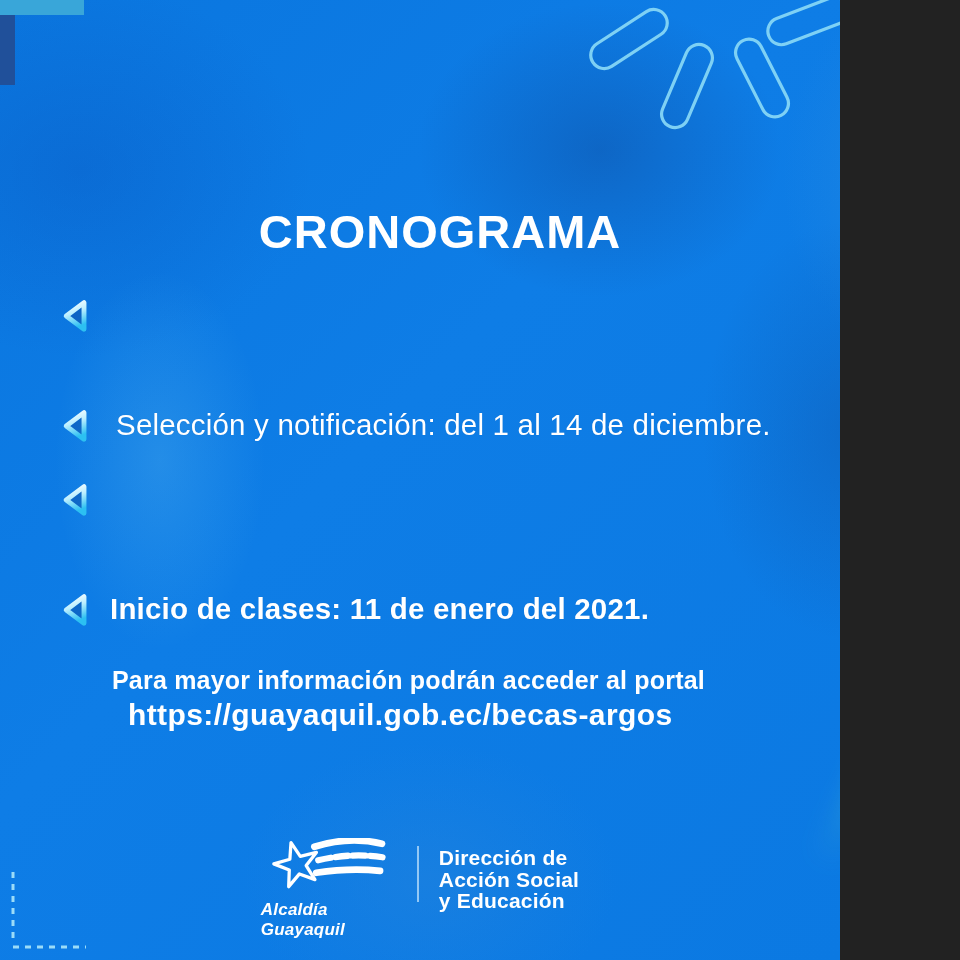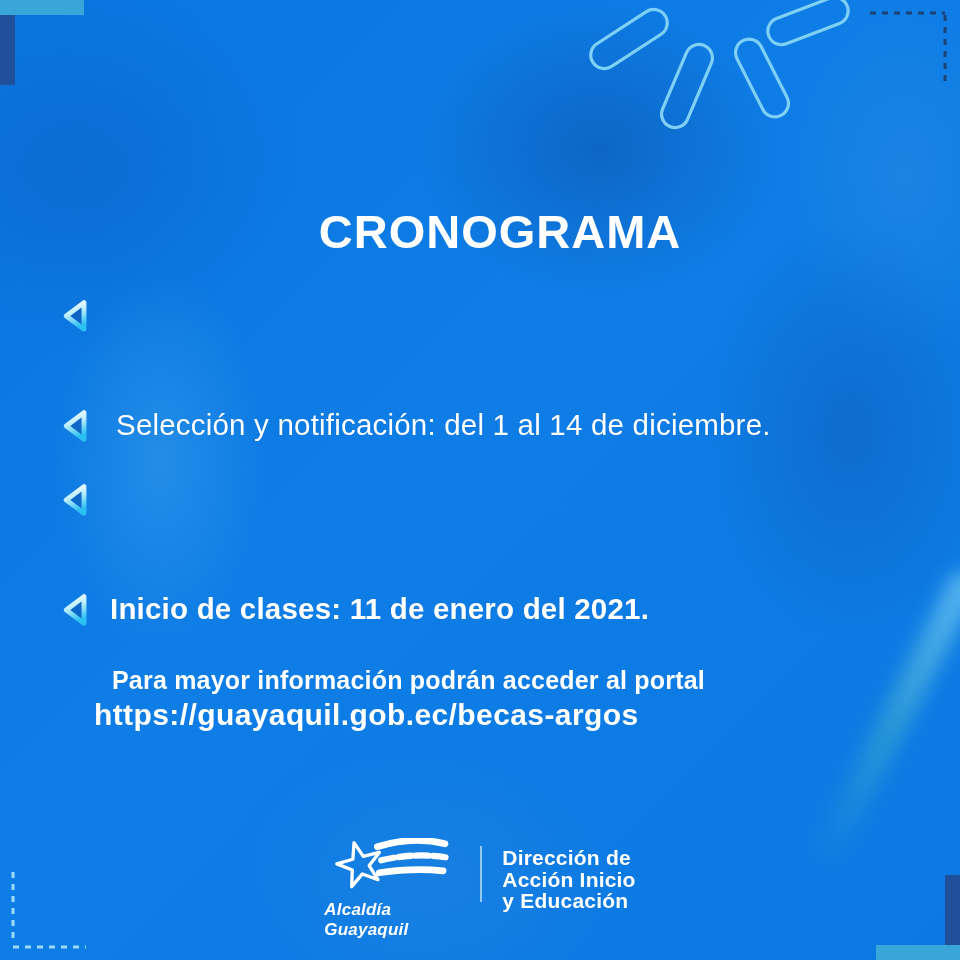--- a/index.html
+++ b/index.html
@@ -1,17 +1,17 @@
 <!DOCTYPE html>
 <html><head>
 <meta charset="utf-8">
 <style>
   html,body{margin:0;padding:0;background:#222;}
   .poster{
-    position:relative;width:960px;height:960px;overflow:hidden;
+    position:relative;width:840px;height:960px;overflow:hidden;
     font-family:"Liberation Sans","DejaVu Sans",sans-serif;
     color:#ffffff;
     background:
       radial-gradient(260px 210px at 600px 150px, rgba(14,66,145,0.38), transparent 70%),
       radial-gradient(210px 300px at 850px 430px, rgba(16,76,155,0.32), transparent 70%),
       radial-gradient(170px 250px at 905px 175px, rgba(60,150,220,0.30), transparent 72%),
       radial-gradient(150px 270px at 160px 460px, rgba(125,212,245,0.20), transparent 70%),
       radial-gradient(260px 190px at 430px 880px, rgba(45,135,218,0.35), transparent 72%),
       radial-gradient(320px 260px at 80px 170px, rgba(10,90,195,0.40), transparent 72%),
       linear-gradient(135deg,#0a76df 0%,#0e7de6 45%,#0b79e2 100%);
@@ -51,21 +51,21 @@
   .item-4{top:589px;}
   .tri{flex:0 0 auto;margin-top:3px;margin-right:18px;}
   .item-text{
     font-size:29.5px;line-height:39px;white-space:pre-line;letter-spacing:0.2px;
     text-shadow:0 0 1px rgba(10,80,170,0.3);
   }
   .item-4 .item-text{font-weight:bold;}
 
   
   .info-lead{position:absolute;left:112px;top:666px;font-size:25px;font-weight:bold;letter-spacing:0.2px;}
-  .info-url{position:absolute;left:94px;top:698px;font-size:30px;font-weight:bold;letter-spacing:0.4px;text-align:center;}
+  .info-url{position:absolute;left:128px;top:698px;font-size:30px;font-weight:bold;letter-spacing:0.4px;text-align:center;}
 
   
   .footer{position:absolute;left:0;right:0;top:838px;display:flex;justify-content:center;align-items:flex-start;gap:0;}
   .logo-block{width:134px;text-align:left;margin-right:22px;}
   .logo-caption{margin-top:2px;font-size:17px;font-weight:bold;font-style:italic;letter-spacing:0.2px;}
   .footer-divider{width:2px;height:56px;background:rgba(215,240,255,0.65);margin:8px 20px 0 0;}
   .dept{font-size:21px;font-weight:bold;line-height:21.5px;white-space:pre-line;padding-top:9px;letter-spacing:0.2px;}
 
   .poster{--teal:#39a6d9;--navy:#20509a;--cyan:#8bd8f7;}
 </style>
@@ -142,17 +142,17 @@
       <svg width="128" height="56" viewBox="0 0 130 58">
         <polygon points="29.8,4.8 39.4,19.1 56.1,14.9 45.5,28.5 54.6,43.1 38.5,37.2 27.4,50.4 28,33.2 12,26.8 28.6,22" fill="none" stroke="#ffffff" stroke-width="3.4" stroke-linejoin="round"></polygon>
         <path d="M54,9 C80,1 104,1 124,6" fill="none" stroke="#ffffff" stroke-width="7" stroke-linecap="round"></path>
         <path d="M58,23 C84,17 106,17 125,20" fill="none" stroke="#ffffff" stroke-width="6.5" stroke-linecap="round" stroke-dasharray="13 5"></path>
         <path d="M56,36 C82,32 104,32 122,34" fill="none" stroke="#ffffff" stroke-width="7" stroke-linecap="round"></path>
       </svg>
       <div class="logo-caption">Alcaldía Guayaquil</div>
     </div>
     <div class="footer-divider"></div>
     <div class="dept">Dirección de
-Acción Inicio
+Acción Social
 y Educación</div>
   </div>
 
 </div>
 
 </body></html>

